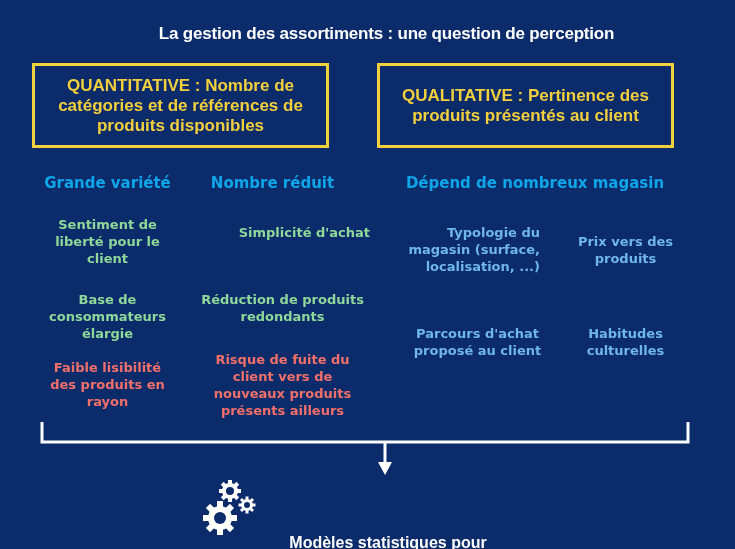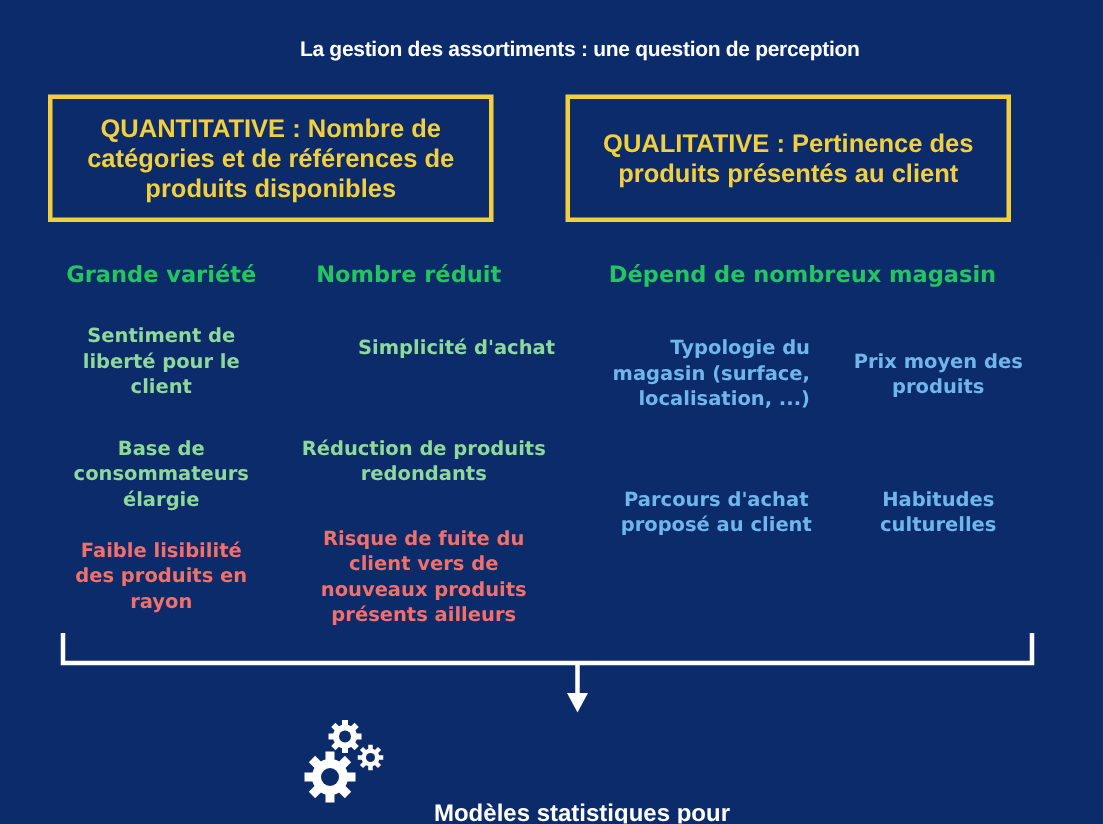--- a/index.html
+++ b/index.html
@@ -1,24 +1,24 @@
 <!DOCTYPE html>
 <html><head>
 <meta charset="utf-8">
 <style>
   html, body { margin:0; padding:0; }
   body { width:735px; height:549px; background:#0b2b6b; position:relative; overflow:hidden;
          font-family:"DejaVu Sans", sans-serif; font-weight:bold; }
   .abs { position:absolute; }
-  .title { left:0; width:735px; top:24px; text-align:center; color:#ffffff; font-size:14px;
+  .title { left:0; width:735px; top:24px; text-align:center; color:#ffffff; font-size:17px;
            font-family:"Liberation Sans", sans-serif; padding-left:38px; box-sizing:border-box; letter-spacing:-0.2px; }
   .box { border:3px solid #f2cf3c; color:#f2cf3c; text-align:center; box-sizing:border-box;
          display:flex; align-items:center; justify-content:center; font-family:"Liberation Sans", sans-serif;
          font-size:17px; line-height:20px; padding:4px 8px; }
-  .head { color:#22c55e; font-size:15px; text-align:center; white-space:nowrap; }
+  .head { color:#0ea5e9; font-size:15px; text-align:center; white-space:nowrap; }
   .item { text-align:center; font-size:13px; line-height:17px; }
   .green { color:#8ed89a; }
   .red { color:#f2706a; }
   .blue { color:#6fb6ec; }
   .bottom-text { color:#ffffff; font-size:16px; line-height:21px; text-align:center; font-family:"Liberation Sans", sans-serif; }
 </style>
 </head>
 <body>
 
 <div class="abs title">La gestion des assortiments : une question de perception</div>
@@ -36,21 +36,21 @@
 
 <div class="abs item green" style="left:45px; width:125px; top:216px;">Sentiment de liberté pour le client</div>
 <div class="abs item green" style="left:40px; width:135px; top:291px;">Base de consommateurs élargie</div>
 <div class="abs item red" style="left:45px; width:125px; top:359px;">Faible lisibilité des produits en rayon</div>
 
 <div class="abs item green" style="left:195px; width:175px; top:224px;text-align:right;">Simplicité d'achat</div>
 <div class="abs item green" style="left:195px; width:175px; top:291px;">Réduction de produits redondants</div>
 <div class="abs item red" style="left:205px; width:155px; top:351px;">Risque de fuite du client vers de nouveaux produits présents ailleurs</div>
 
 <div class="abs item blue" style="left:395px; width:145px; top:224px;text-align:right;">Typologie du magasin (surface, localisation, ...)</div>
-<div class="abs item blue" style="left:568px; width:115px; top:233px;">Prix moyen des produits</div>
+<div class="abs item blue" style="left:568px; width:115px; top:233px;">Prix vers des produits</div>
 <div class="abs item blue" style="left:405px; width:145px; top:325px;">Parcours d'achat proposé au client</div>
 <div class="abs item blue" style="left:568px; width:115px; top:325px;">Habitudes culturelles</div>
 
 <svg class="abs" style="left:0; top:0;" width="735" height="549">
   <path d="M42 422 V442 H688 V422" fill="none" stroke="#ffffff" stroke-width="3"></path>
   <line x1="385" y1="442" x2="385" y2="463" stroke="#ffffff" stroke-width="3"></line>
   <polygon points="378,462 392,462 385,475" fill="#ffffff"></polygon>
 </svg>
 
 <svg class="abs" style="left:200px; top:475px;" width="60" height="62" viewBox="0 0 60 62">

